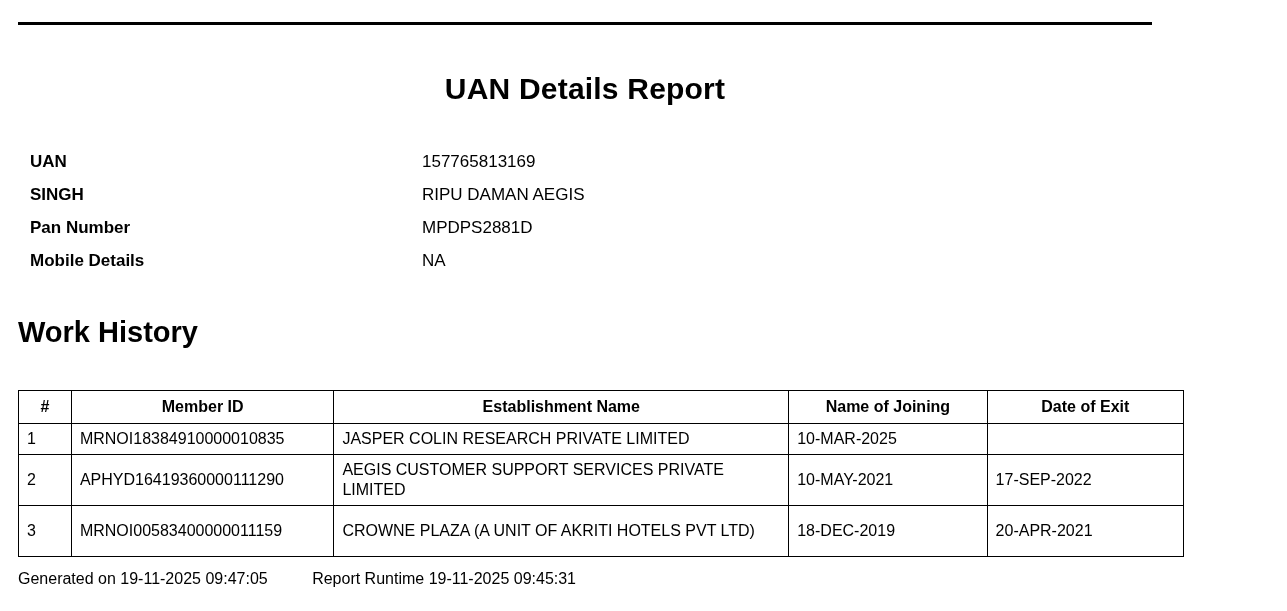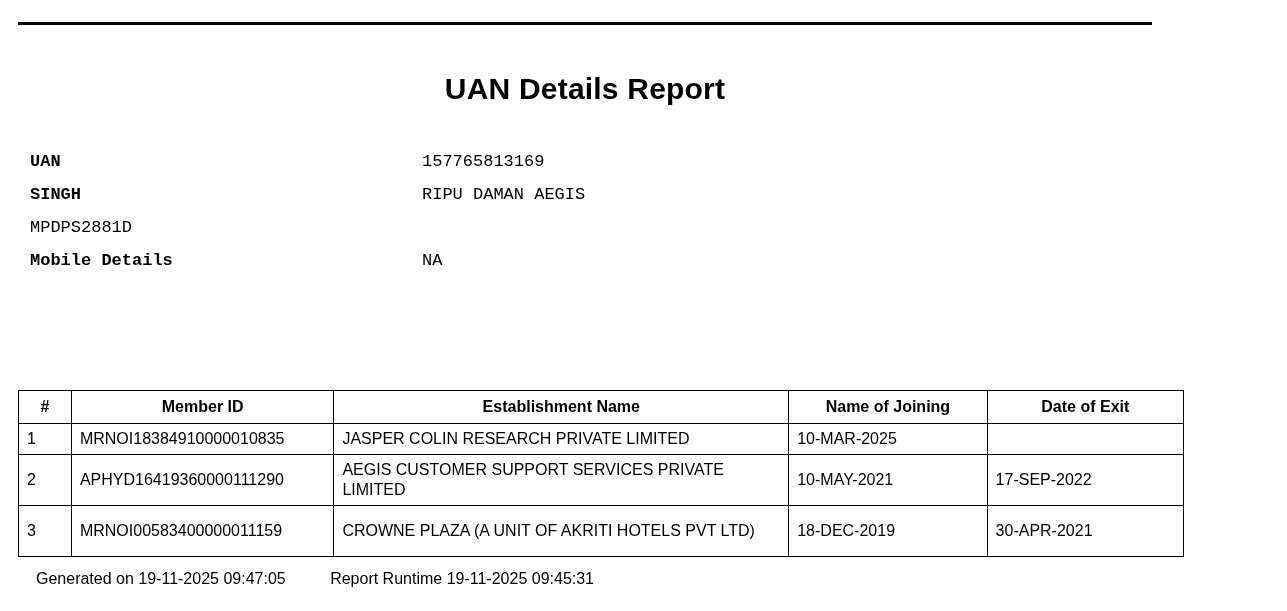--- a/index.html
+++ b/index.html
@@ -37,21 +37,20 @@
     text-align: center;
     font-size: 30px;
     font-weight: bold;
     letter-spacing: 0.2px;
   }
   .meta {
     position: absolute;
     left: 30px;
     top: 152px;
     width: 900px;
-    font-family: Liberation Mono, monospace;
   }
   .meta-row {
     display: flex;
     align-items: baseline;
     height: 33px;
   }
   .meta-label {
     width: 392px;
     font-size: 17px;
     font-weight: bold;
@@ -95,21 +94,21 @@
     text-align: center;
   }
   .col-w-index { width: 52px; }
   .col-w-member { width: 258px; }
   .col-w-estab { width: 447px; }
   .col-w-doj { width: 195px; }
   .col-w-doe { width: 193px; }
   .row-tall td { height: 40px; }
   .footer {
     position: absolute;
-    left: 36px;
+    left: 18px;
     top: 570px;
     font-size: 16px;
     white-space: nowrap;
   }
   .footer .generated {
     display: inline-block;
   }
   .footer .runtime {
     display: inline-block;
     margin-left: 40px;
@@ -127,28 +126,30 @@
   <div class="meta">
     <div class="meta-row">
       <div class="meta-label">UAN</div>
       <div class="meta-value">157765813169</div>
     </div>
     <div class="meta-row">
       <div class="meta-label">SINGH</div>
       <div class="meta-value">RIPU DAMAN AEGIS</div>
     </div>
     <div class="meta-row">
+      <div class="meta-label">Pan Number</div>
       <div class="meta-value">MPDPS2881D</div>
     </div>
     <div class="meta-row">
       <div class="meta-label">Mobile Details</div>
       <div class="meta-value">NA</div>
     </div>
   </div>
 
+  <div class="section-title">Work History</div>
 
   <table class="work-history">
     <colgroup>
       <col class="col-w-index">
       <col class="col-w-member">
       <col class="col-w-estab">
       <col class="col-w-doj">
       <col class="col-w-doe">
     </colgroup>
     <thead>
@@ -173,21 +174,21 @@
         <td>APHYD16419360000111290</td>
         <td>AEGIS CUSTOMER SUPPORT SERVICES PRIVATE LIMITED</td>
         <td>10-MAY-2021</td>
         <td>17-SEP-2022</td>
       </tr>
       <tr class="row-tall">
         <td class="col-index">3</td>
         <td>MRNOI00583400000011159</td>
         <td>CROWNE PLAZA (A UNIT OF AKRITI HOTELS PVT LTD)</td>
         <td>18-DEC-2019</td>
-        <td>30-APR-2021</td>
+        <td>20-APR-2021</td>
       </tr>
     </tbody>
   </table>
 
   <div class="footer">
     <span class="generated">Generated on 19-11-2025 09:47:05</span>
     <span class="runtime">Report Runtime 19-11-2025 09:45:31</span>
   </div>
 
 </div>

